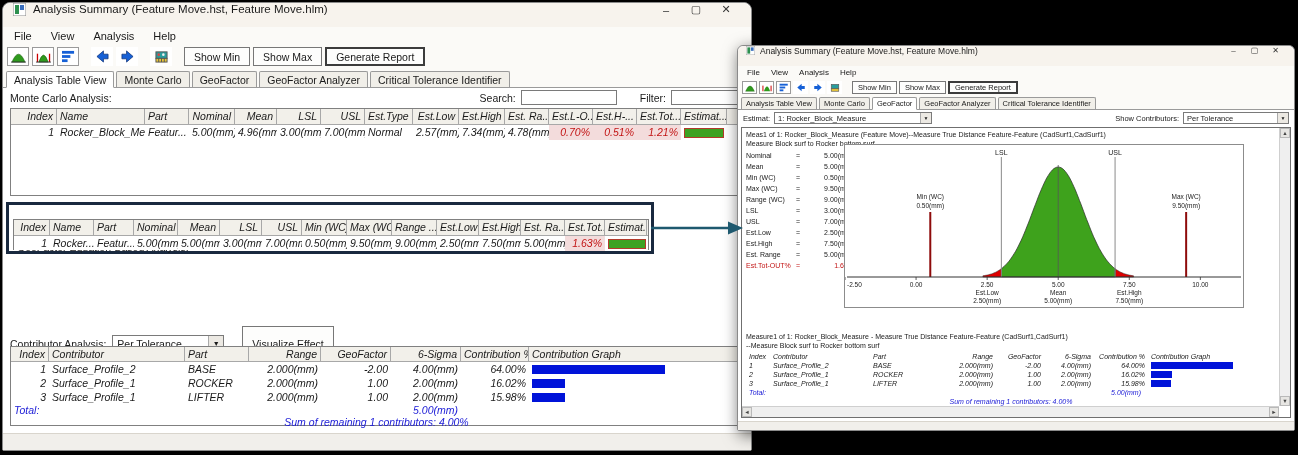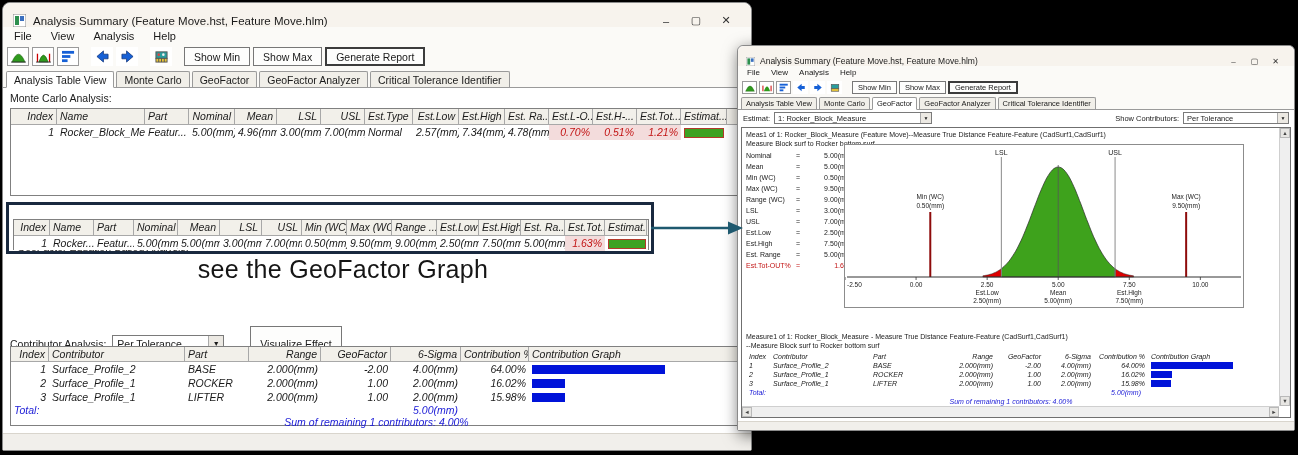--- a/index.html
+++ b/index.html
@@ -2,21 +2,21 @@
 <html><head>
 <meta charset="utf-8">
 <style>
   html,body{margin:0;padding:0}
   body{width:1298px;height:455px;background:#000;position:relative;overflow:hidden;
        font-family:"Liberation Sans",sans-serif;color:#1a1a1a;}
   .window{position:absolute;display:flex;flex-direction:column;background:#fff;
           border:1px solid #8a8a8a;box-shadow:2px 4px 16px rgba(0,0,0,.6);}
   .win-left{left:2px;top:2px;width:748px;height:447px;border-radius:8px 8px 2px 2px;z-index:1;}
   .win-right{left:737px;top:45px;width:556px;height:384px;border-radius:6px 6px 2px 2px;z-index:10;}
-  .titlebar{display:flex;align-items:flex-end;background:#f7f3ed;flex-shrink:0;}
+  .titlebar{display:flex;align-items:flex-start;background:#f7f3ed;flex-shrink:0;}
   .win-left .titlebar{height:24px;padding:0 10px;font-size:11.5px;gap:7px;border-radius:8px 8px 0 0;}
   .win-right .titlebar{height:20px;padding:0 8px;font-size:8.5px;gap:5px;border-radius:6px 6px 0 0;}
   .appicon{flex-shrink:0;display:inline-flex;}
   .controls{margin-left:auto;display:flex;align-items:center;color:#333;}
   .win-left .ctrl{width:30px;text-align:center;font-size:11px;}
   .win-right .ctrl{width:21px;text-align:center;font-size:8px;}
   .menubar{display:flex;align-items:center;background:#fbfaf7;flex-shrink:0;}
   .win-left .menubar{height:18px;font-size:11px;gap:19px;padding:0 11px;}
   .win-right .menubar{height:13px;font-size:8px;gap:11px;padding:0 9px;}
   .toolbar{display:flex;align-items:center;background:#fbfaf7;flex-shrink:0;}
@@ -156,20 +156,26 @@
   </div>
   <div class="tabbar">
     <span class="tab active">Analysis Table View</span>
     <span class="tab">Monte Carlo</span>
     <span class="tab">GeoFactor</span>
     <span class="tab">GeoFactor Analyzer</span>
     <span class="tab">Critical Tolerance Identifier</span>
   </div>
   <div class="content">
     <div class="seclabel" style="position:absolute;left:7px;top:4px;">Monte Carlo Analysis:</div>
+    <div style="position:absolute;right:8px;top:2px;display:flex;align-items:center;gap:5px;font-size:10.5px;">
+      <span>Search:</span>
+      <input class="field" style="width: 96px; height: 15px;">
+      <span style="margin-left:18px;">Filter:</span>
+      <input class="field" style="width: 72px; height: 15px;">
+    </div>
 
     <div class="tbl mc" style="left:7px;top:20px;width:733px;height:88px;">
       <div class="trow hrow">
         <span class="c r" style="width:46px">Index</span>
         <span class="c" style="width:88px">Name</span>
         <span class="c" style="width:44px">Part</span>
         <span class="c r" style="width:46px">Nominal</span>
         <span class="c r" style="width:42px">Mean</span>
         <span class="c r" style="width:44px">LSL</span>
         <span class="c r" style="width:44px">USL</span>
@@ -240,30 +246,29 @@
           <span class="c r" style="width:44px">5.00(mm)</span>
           <span class="c r alert" style="width:40px;height:15px">1.63%</span>
           <span class="c" style="width:42px">
               <span class="greenbar" style="display:block;width:38px"></span>
             </span>
         </div>
       </div>
     </div>
 
     <div class="annotation" style="left:60px;top:166px;width:560px;">
-      <div>see the GeoFactor Graph</div>
     </div>
 
     <div style="position:absolute;left:7px;top:238px;display:flex;align-items:center;gap:6px;font-size:10.5px;">
       <span>Contributor Analysis:</span>
       <span class="combo" style="width:112px;height:17px;font-size:10.5px;padding-left:4px;">
         <span>Per Tolerance</span>
         <span class="arrowbox" style="width:14px;height:15px;font-size:7px;">▼</span>
       </span>
-      <span class="tbbtn" style="height:35px;margin-left:20px;">Visualize Effect</span>
+      <span class="tbbtn" style="height:35px;margin-left:12px;">Visualize Effect</span>
     </div>
 
     <div class="tbl mc" style="left:7px;top:258px;width:733px;height:80px;">
       <div class="trow hrow" style="height:14px;line-height:14px">
         <span class="c r" style="width:38px">Index</span>
         <span class="c" style="width:136px">Contributor</span>
         <span class="c" style="width:64px">Part</span>
         <span class="c r" style="width:72px">Range</span>
         <span class="c r" style="width:70px">GeoFactor</span>
         <span class="c r" style="width:70px">6-Sigma</span>

